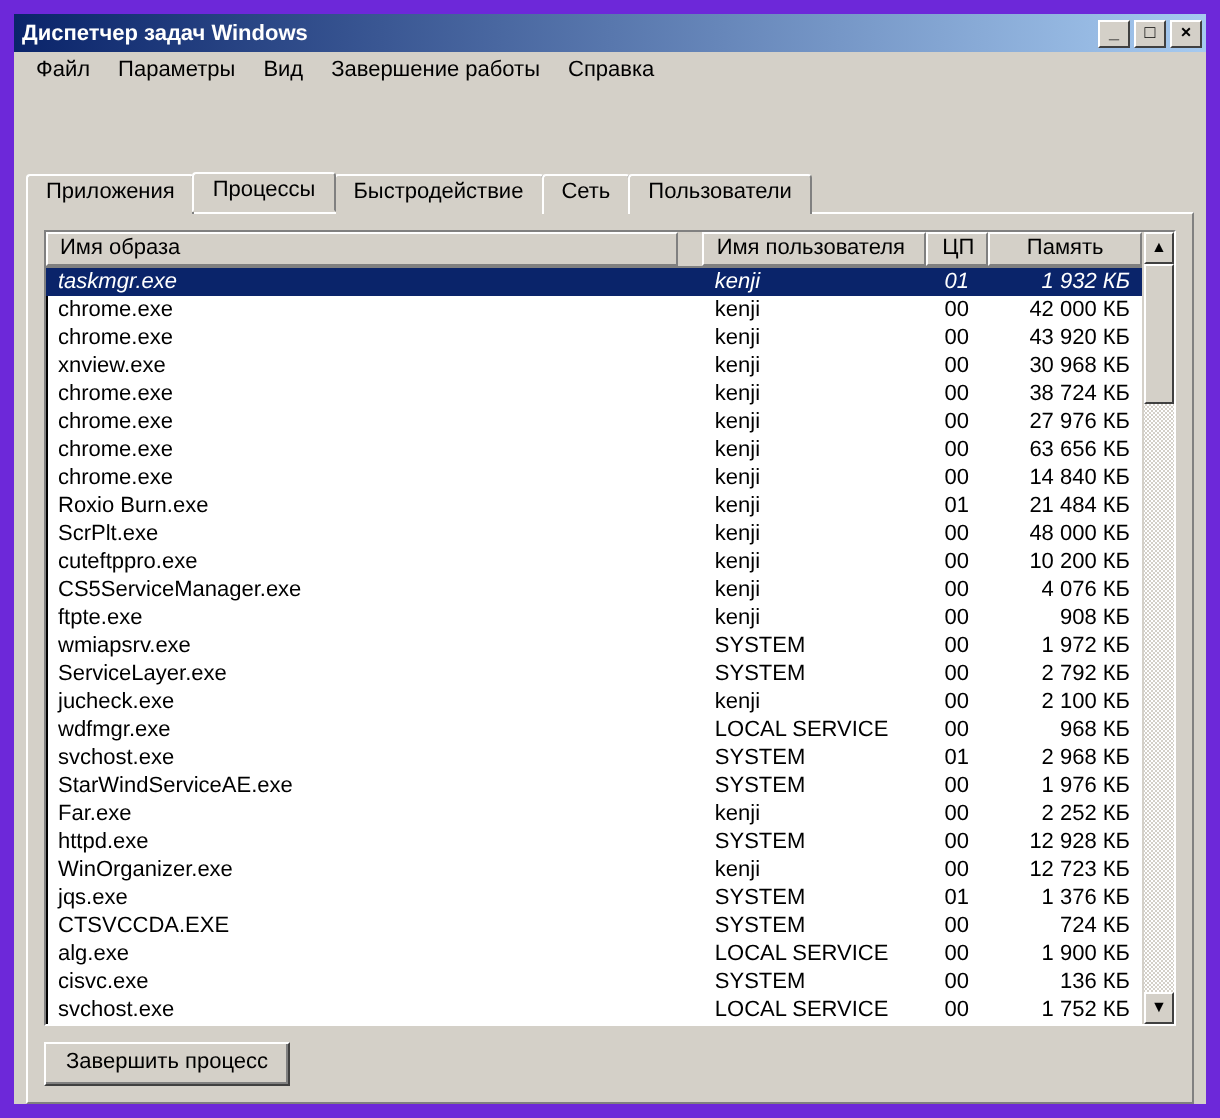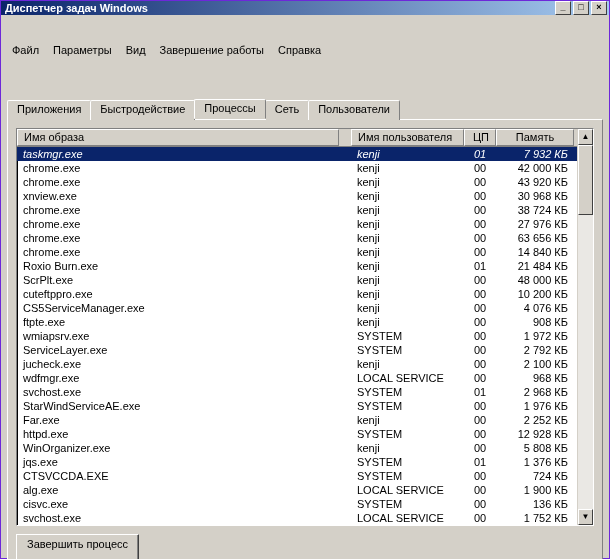--- a/index.html
+++ b/index.html
@@ -8,21 +8,21 @@
     font-family: Tahoma, sans-serif;
     font-size: 11px;
     background: #d4d0c8;
     width: 610px;
     height: 559px;
     overflow: hidden;
   }
   .window {
     width: 610px;
     height: 559px;
-    border: 1px solid #6d28d9;
+    border: 7px solid #6d28d9;
     background: #d4d0c8;
     display: flex;
     flex-direction: column;
   }
   .titlebar {
     height: 19px;
     background: linear-gradient(to right, #0a246a, #a6caf0);
     color: #fff;
     display: flex;
     align-items: center;
@@ -43,21 +43,20 @@
     color: #000;
     font-family: Marlett, Arial, sans-serif;
     cursor: default;
   }
   .menubar {
     height: 18px;
     display: flex;
     align-items: center;
     padding: 0 4px;
     gap: 0;
-    margin-top: 28px;
   }
   .menubar .mi {
     padding: 1px 7px;
     cursor: default;
   }
   .tabs-wrap {
     padding: 6px 6px 0 6px;
     flex: 1;
     display: flex;
     flex-direction: column;
@@ -175,21 +174,21 @@
   .chk-wrap { display:flex; align-items:center; gap:6px;}
   .checkbox {
     width: 13px; height: 13px;
     background: #fff;
     border: 1px solid #808080;
     border-right-color:#fff; border-bottom-color:#fff;
     box-shadow: inset 1px 1px 0 #404040;
   }
   .btn {
     min-width: 118px;
-    height: 38px;
+    height: 22px;
     background: #d4d0c8;
     border: 1px solid;
     border-color: #fff #404040 #404040 #fff;
     box-shadow: inset -1px -1px 0 #808080;
     font-size: 11px;
     text-align: left;
     line-height: 19px;
     padding: 0 10px;
     cursor: default;
   }
@@ -225,41 +224,41 @@
     <span class="mi">Файл</span>
     <span class="mi">Параметры</span>
     <span class="mi">Вид</span>
     <span class="mi">Завершение работы</span>
     <span class="mi">Справка</span>
   </div>
 
   <div class="tabs-wrap">
     <div class="tabs">
       <div class="tab">Приложения</div>
+      <div class="tab active">Процессы</div>
       <div class="tab">Быстродействие</div>
-      <div class="tab active">Процессы</div>
       <div class="tab">Сеть</div>
       <div class="tab">Пользователи</div>
     </div>
 
     <div class="tab-content">
       <div class="listview">
         <div class="list-inner">
           <div class="lv-header">
             <div class="col c-name">Имя образа</div>
             <div class="col c-user">Имя пользователя</div>
             <div class="col c-cpu">ЦП</div>
             <div class="col c-mem">Память</div>
           </div>
           <div class="lv-body" id="lv-body">
               <div class="row selected">
                 <span class="cell c-name">taskmgr.exe</span>
                 <span class="cell c-user">kenji</span>
                 <span class="cell c-cpu">01</span>
-                <span class="cell c-mem">7 932 КБ</span>
+                <span class="cell c-mem">1 932 КБ</span>
               </div>
               <div class="row">
                 <span class="cell c-name">chrome.exe</span>
                 <span class="cell c-user">kenji</span>
                 <span class="cell c-cpu">00</span>
                 <span class="cell c-mem">42 000 КБ</span>
               </div>
               <div class="row">
                 <span class="cell c-name">chrome.exe</span>
                 <span class="cell c-user">kenji</span>
@@ -371,21 +370,21 @@
               <div class="row">
                 <span class="cell c-name">httpd.exe</span>
                 <span class="cell c-user">SYSTEM</span>
                 <span class="cell c-cpu">00</span>
                 <span class="cell c-mem">12 928 КБ</span>
               </div>
               <div class="row">
                 <span class="cell c-name">WinOrganizer.exe</span>
                 <span class="cell c-user">kenji</span>
                 <span class="cell c-cpu">00</span>
-                <span class="cell c-mem">5 808 КБ</span>
+                <span class="cell c-mem">12 723 КБ</span>
               </div>
               <div class="row">
                 <span class="cell c-name">jqs.exe</span>
                 <span class="cell c-user">SYSTEM</span>
                 <span class="cell c-cpu">01</span>
                 <span class="cell c-mem">1 376 КБ</span>
               </div>
               <div class="row">
                 <span class="cell c-name">CTSVCCDA.EXE</span>
                 <span class="cell c-user">SYSTEM</span>

